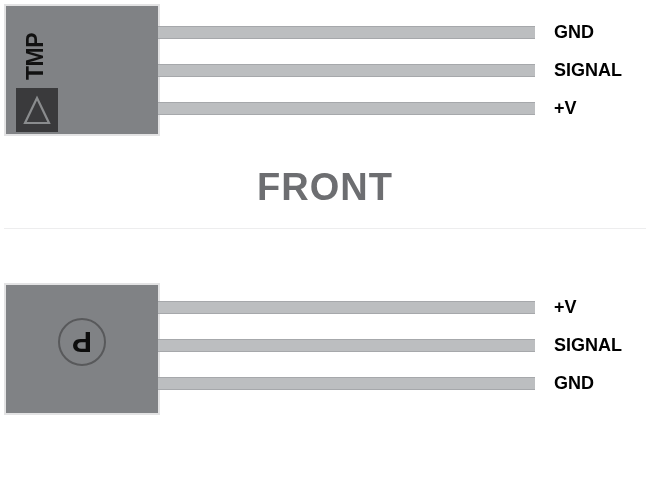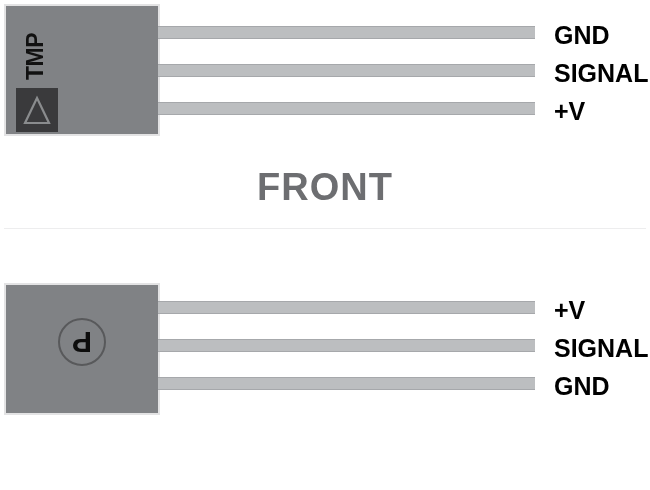--- a/index.html
+++ b/index.html
@@ -120,21 +120,21 @@
     border-bottom: 1px solid #a6a8ab;
     box-sizing: border-box;
   }
 
   
   .pin-label {
     position: absolute;
     left: 554px;
     font-family: "Liberation Sans", sans-serif;
     font-weight: bold;
-    font-size: 25px;
+    font-size: 18px;
     color: #000000;
     letter-spacing: 0px;
     white-space: nowrap;
     line-height: 1;
   }
 
   
   .caption {
     position: absolute;
     left: 0;

